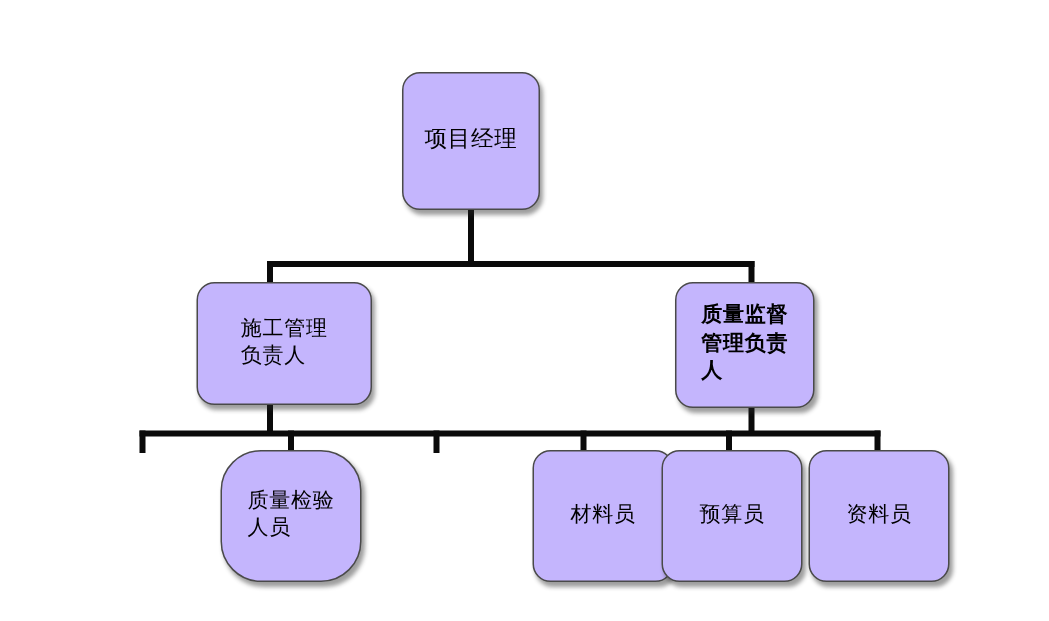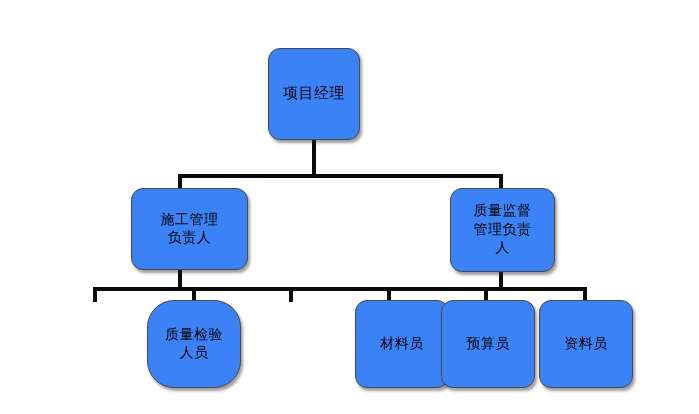--- a/index.html
+++ b/index.html
@@ -22,27 +22,26 @@
     position: absolute;
     background: #0a0a0a;
   }
   .conn-v { width: 4px; }
   .conn-h { height: 4px; }
 
   
   .node {
     position: absolute;
     box-sizing: border-box;
-    background: #3b82f6;
+    background: #c4b5fd;
     border: 1.5px solid #4a4a4a;
     border-radius: 12px;
     display: flex;
     align-items: center;
     justify-content: center;
-    text-align: center;
     color: #000000;
     box-shadow: 2px 3px 3px rgba(40, 40, 40, 0.45);
     z-index: 5;
     padding: 2px 6px;
   }
   .node-label {
     display: block;
     line-height: 1.32;
     letter-spacing: 0.5px;
     white-space: pre-line;
@@ -76,21 +75,21 @@
 
   <div class="node level-top" style="left:268px; top:48px; width:92px; height:92px;">
     <span class="node-label">项目经理</span>
   </div>
 
   <div class="node level-mid" style="left:131px; top:188px; width:117px; height:82px;">
     <span class="node-label">施工管理
 负责人</span>
   </div>
 
-  <div class="node level-mid" style="left:450px; top:188px; width:105px; height:84px;">
+  <div class="node level-mid" style="left:450px; top:188px; width:93px; height:84px;font-weight:bold;">
     <span class="node-label">质量监督
 管理负责
 人</span>
   </div>
 
 
   <div class="node level-bottom" style="left:147px; top:300px; width:94px; height:88px;border-radius:27px;">
     <span class="node-label">质量检验
 人员</span>
   </div>

